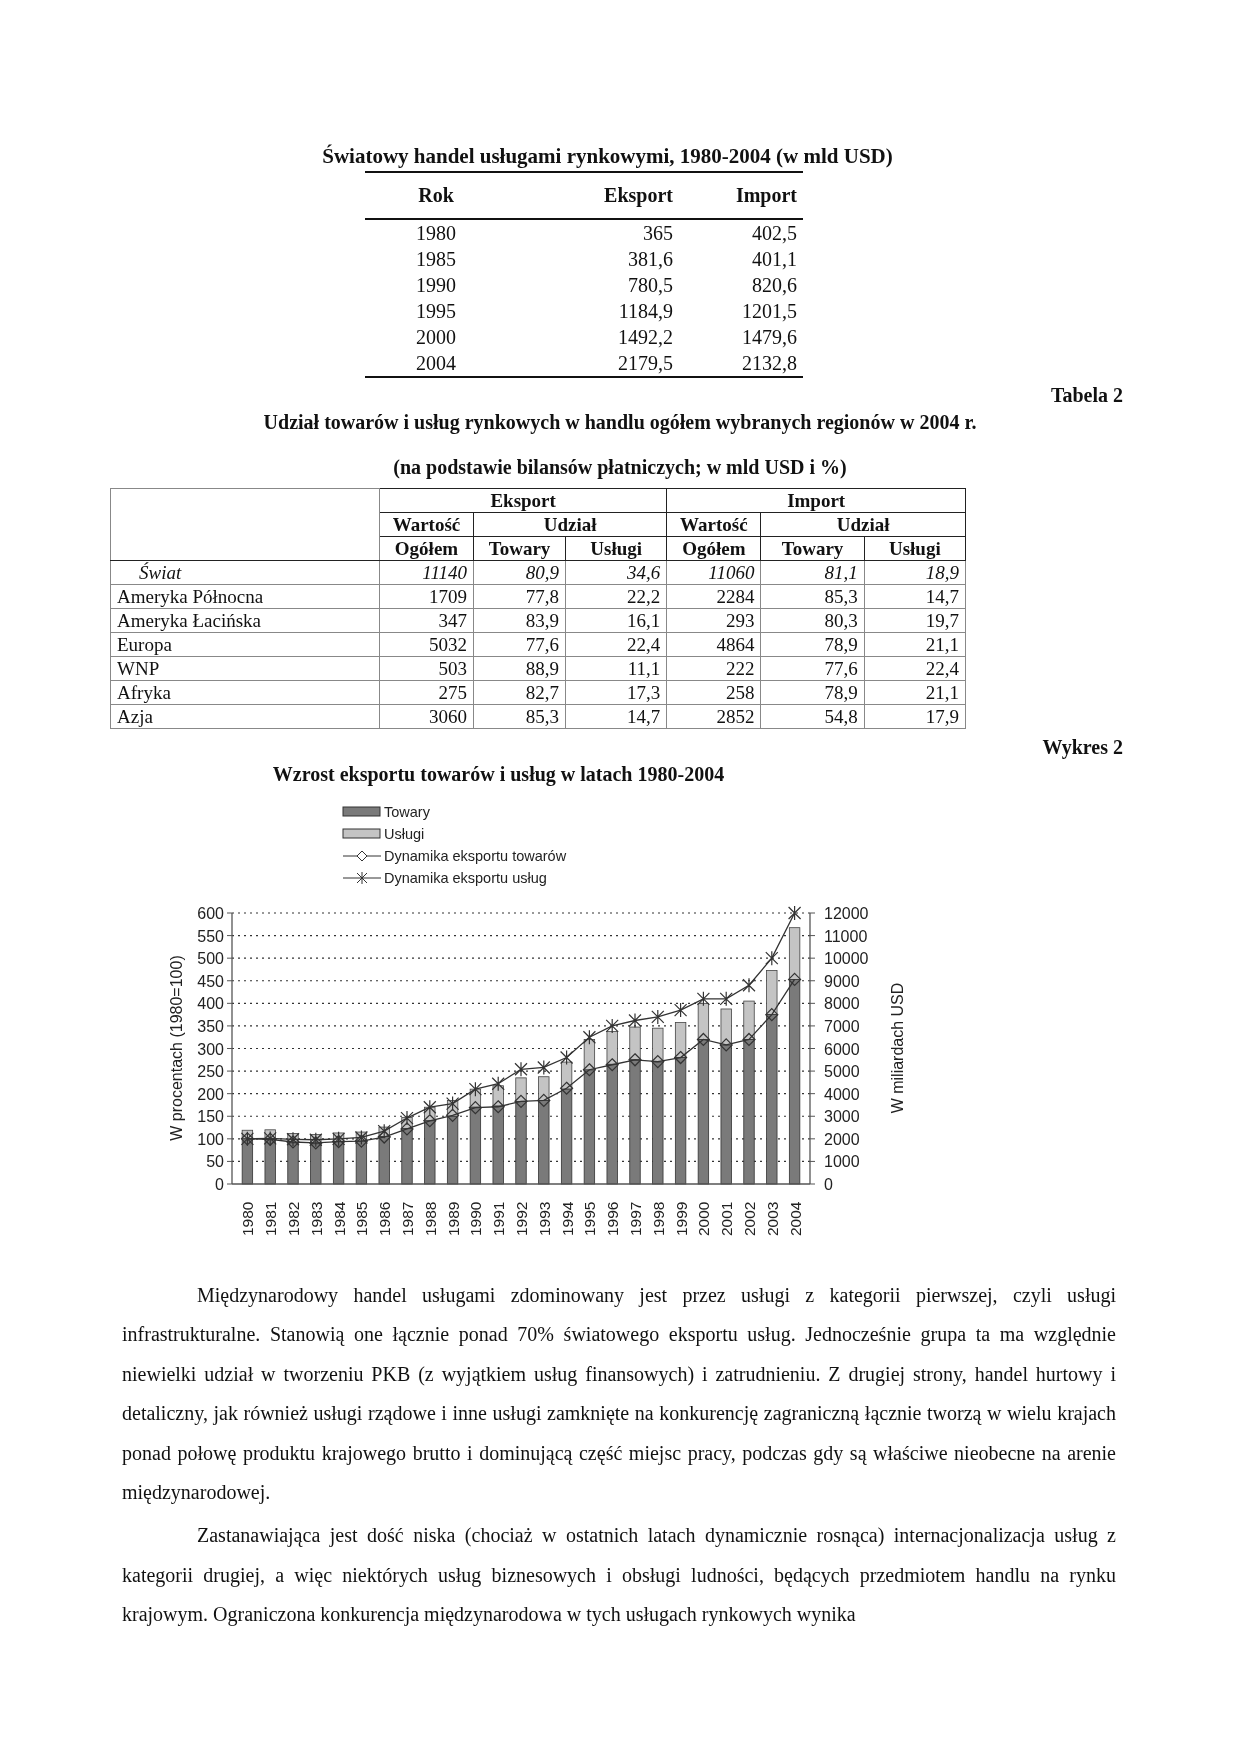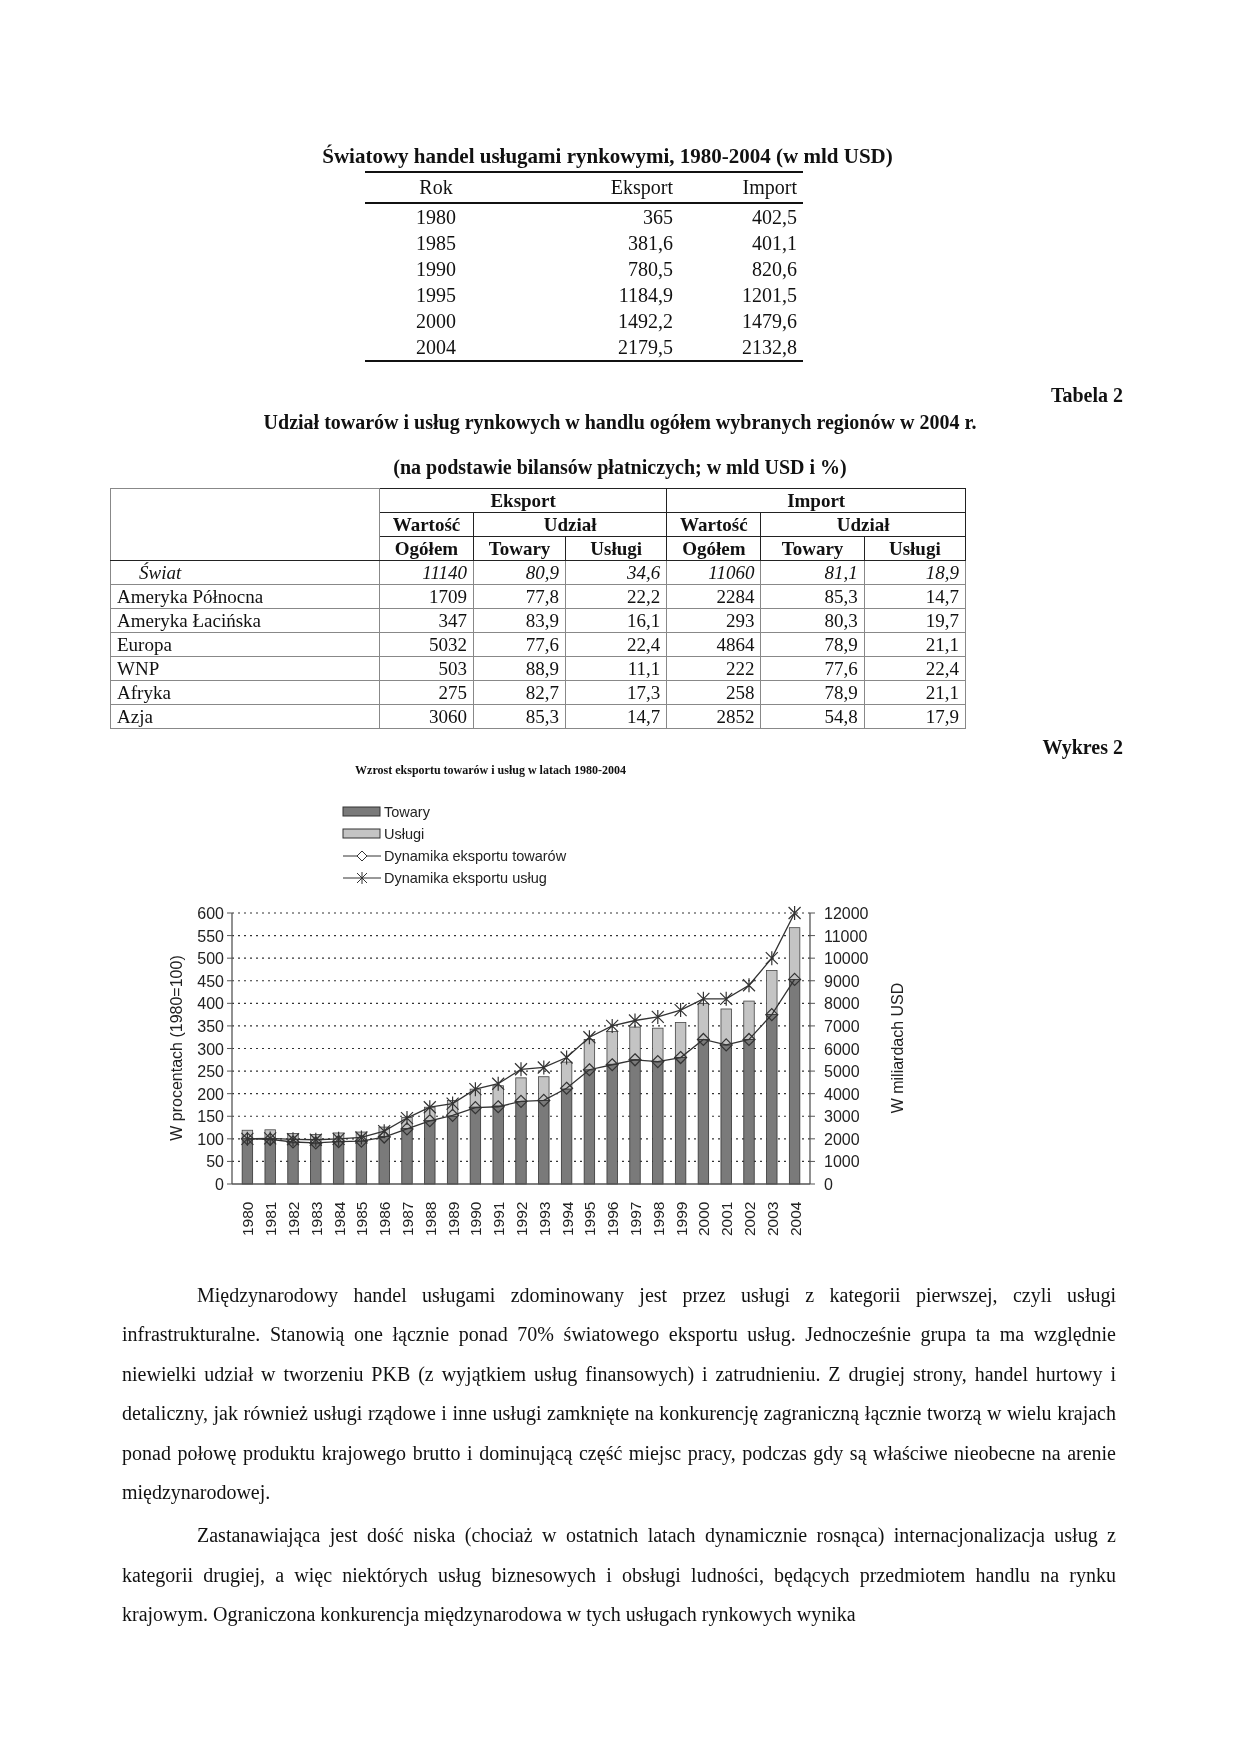--- a/index.html
+++ b/index.html
@@ -2,42 +2,42 @@
 <html><head>
 <meta charset="utf-8">
 <style>
   html, body { margin:0; padding:0; background:#ffffff; }
   body { width:1240px; height:1754px; position:relative; overflow:hidden; color:#111; font-family:"Liberation Serif", serif; }
   .abs { position:absolute; }
 
   
   #t1-title { left:0; width:1215px; top:144px; text-align:center; font-size:21px; font-weight:bold; }
   #t1 { left:365px; top:171px; width:438px; border-collapse:collapse; font-size:20px; }
-  #t1 th { font-weight:normal; border-top:2px solid #111; border-bottom:2px solid #111; padding:2px 6px; height:25px; }
+  #t1 th { font-weight:bold; border-top:2px solid #111; border-bottom:2px solid #111; padding:10px 6px; height:25px; }
   #t1 td { padding:0 6px; height:26px; }
   #t1 tr:last-child td { border-bottom:2px solid #111; }
   #t1 .c-rok { text-align:center; width:130px; }
   #t1 .c-ek { text-align:right; width:160px; }
   #t1 .c-im { text-align:right; }
 
   
   #tab2-label { right:117px; top:384px; font-size:20px; font-weight:bold; }
   #t2-title1 { left:0; width:1240px; top:411px; text-align:center; font-size:20px; font-weight:bold; }
   #t2-title2 { left:0; width:1240px; top:456px; text-align:center; font-size:20px; font-weight:bold; }
   #t2 { left:110px; top:488px; width:856px; border-collapse:collapse; font-size:19px; table-layout:fixed; }
   #t2 td, #t2 th { border:1px solid #888; padding:0 6px; height:23px; line-height:23px; }
   #t2 th { font-weight:bold; text-align:center; border:1.5px solid #222; }
   #t2 td.num { text-align:right; }
   #t2 td.reg { text-align:left; }
   #t2 tr.world td { font-style:italic;padding-left:28px; }
   #t2 .corner { border:1px solid #888; border-bottom:1.5px solid #222; }
 
   
   #wyk-label { right:117px; top:736px; font-size:20px; font-weight:bold; }
-  #chart-title { left:0; width:981px; top:763px; text-align:center; font-size:12px; font-weight:bold; }
+  #chart-title { left:8px; width:981px; top:763px; text-align:center; font-size:20px; font-weight:bold; }
   #chart-svg { left:0; top:790px; }
   .sans { font-family:"Liberation Sans", sans-serif; }
 
   
   #body-text { left:118px; top:1272px; width:1002px; font-size:20px; line-height:39.4px; text-align:justify; }
   #body-text p { margin:4px; text-indent:75px; }
 </style>
 </head>
 <body>
 

